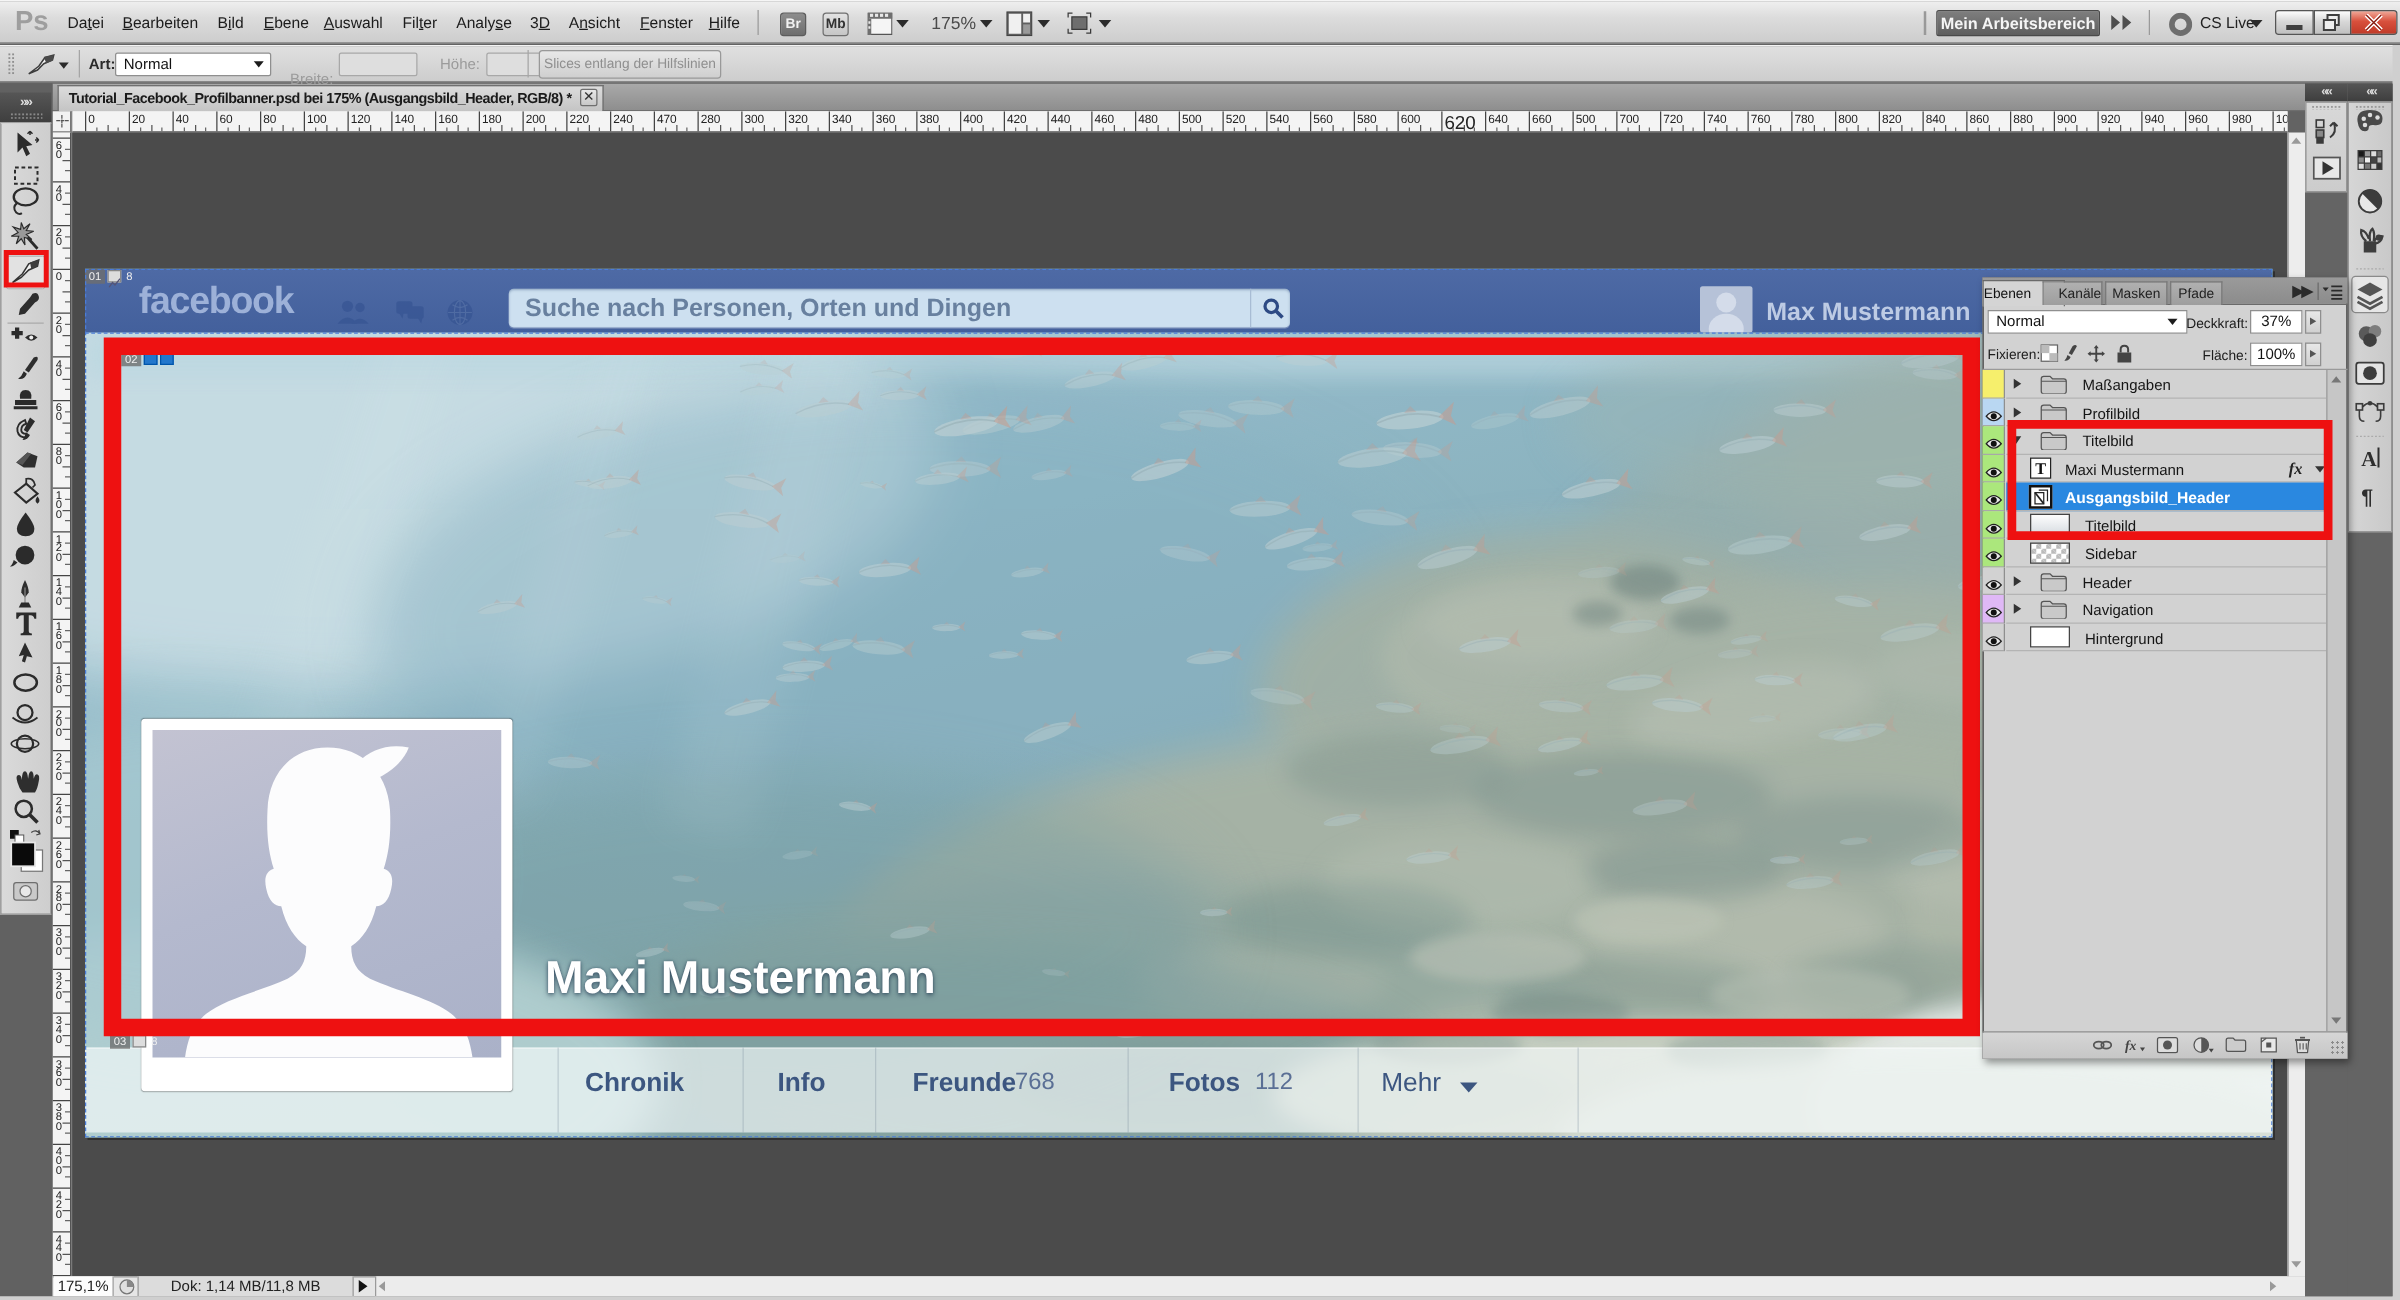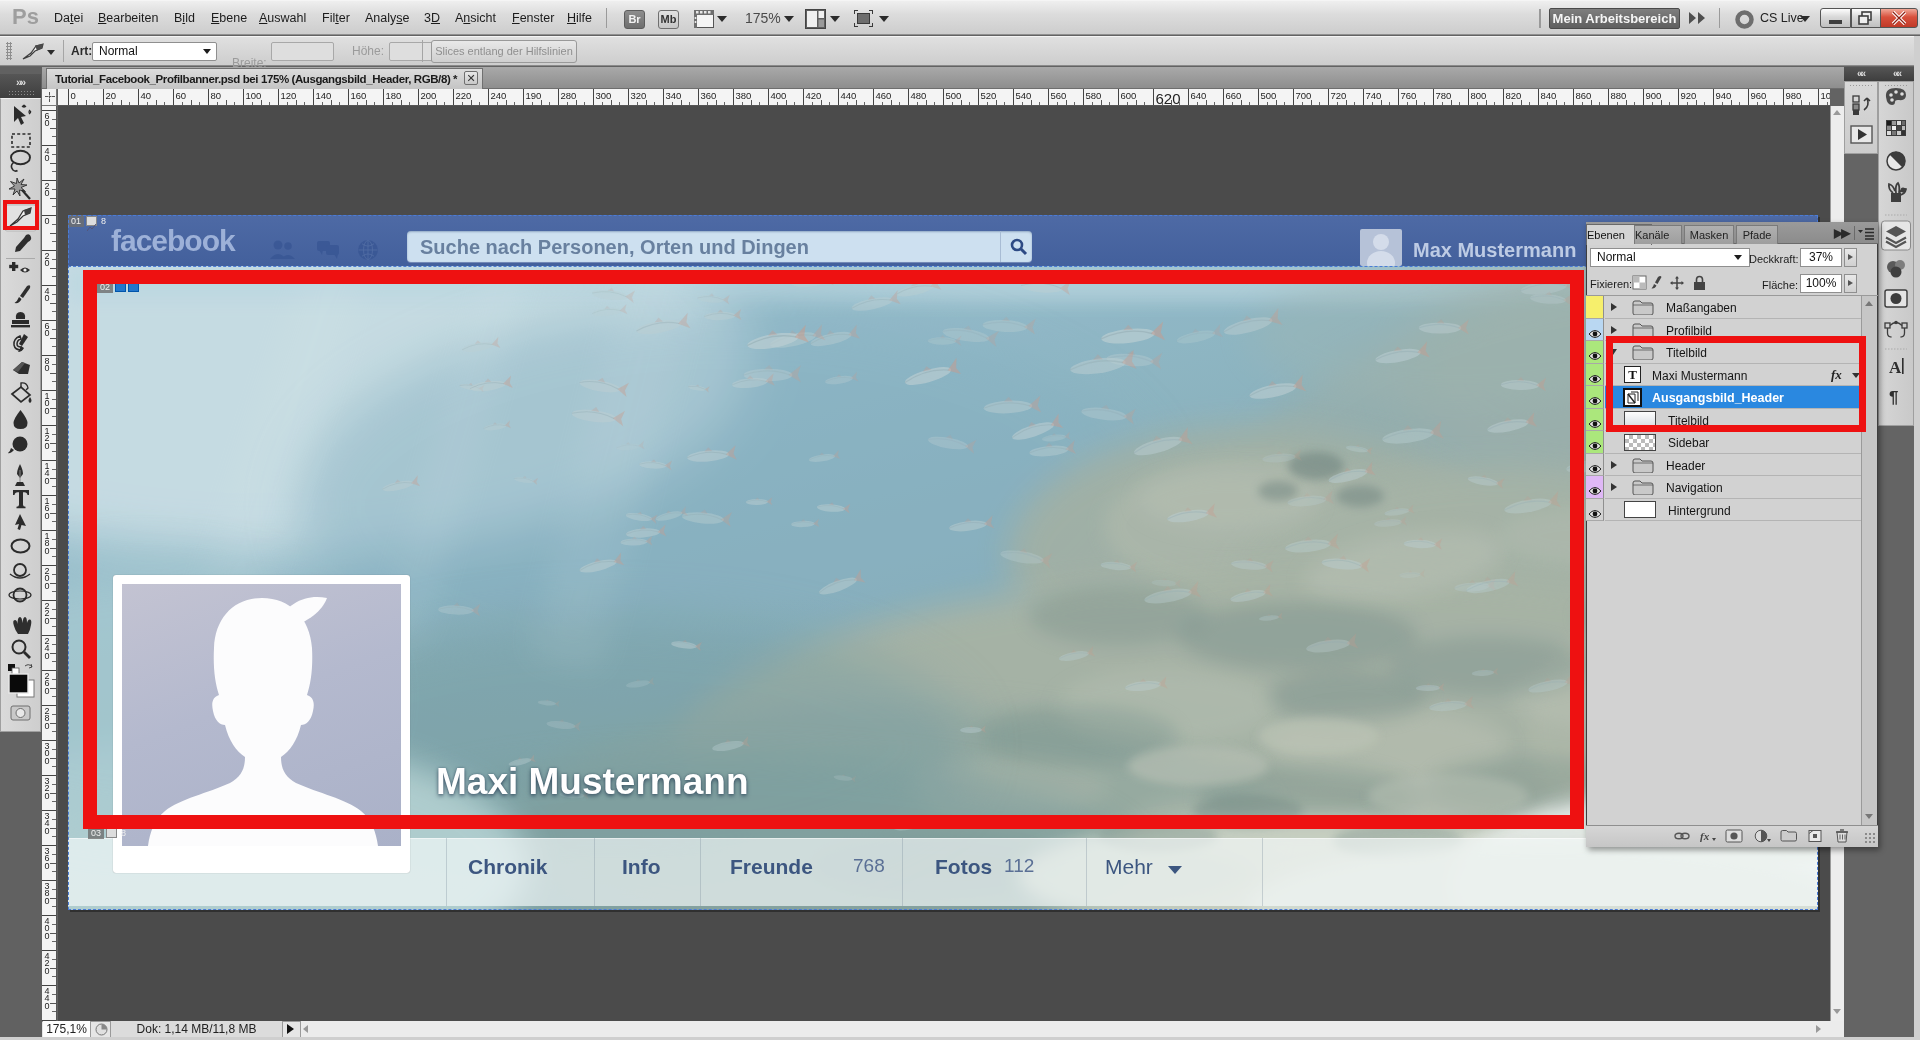--- a/index.html
+++ b/index.html
@@ -158,21 +158,21 @@
     <b style="position:absolute;left:397.50px;top:0.5px;font-size:9.5px;font-weight:normal;color:#222;font-style:normal;">220</b>
     <i style="position:absolute;left:403.75px;top:13px;width:1px;height:4px;background:#666;"></i>
     <i style="position:absolute;left:412.50px;top:11px;width:1px;height:6px;background:#555;"></i>
     <i style="position:absolute;left:421.25px;top:13px;width:1px;height:4px;background:#666;"></i>
     <i style="position:absolute;left:430.00px;top:0;width:1px;height:17px;background:#444;"></i>
     <b style="position:absolute;left:432.50px;top:0.5px;font-size:9.5px;font-weight:normal;color:#222;font-style:normal;">240</b>
     <i style="position:absolute;left:438.75px;top:13px;width:1px;height:4px;background:#666;"></i>
     <i style="position:absolute;left:447.50px;top:11px;width:1px;height:6px;background:#555;"></i>
     <i style="position:absolute;left:456.25px;top:13px;width:1px;height:4px;background:#666;"></i>
     <i style="position:absolute;left:465.00px;top:0;width:1px;height:17px;background:#444;"></i>
-    <b style="position:absolute;left:467.50px;top:0.5px;font-size:9.5px;font-weight:normal;color:#222;font-style:normal;">190</b>
+    <b style="position:absolute;left:467.50px;top:0.5px;font-size:9.5px;font-weight:normal;color:#222;font-style:normal;">470</b>
     <i style="position:absolute;left:473.75px;top:13px;width:1px;height:4px;background:#666;"></i>
     <i style="position:absolute;left:482.50px;top:11px;width:1px;height:6px;background:#555;"></i>
     <i style="position:absolute;left:491.25px;top:13px;width:1px;height:4px;background:#666;"></i>
     <i style="position:absolute;left:500.00px;top:0;width:1px;height:17px;background:#444;"></i>
     <b style="position:absolute;left:502.50px;top:0.5px;font-size:9.5px;font-weight:normal;color:#222;font-style:normal;">280</b>
     <i style="position:absolute;left:508.75px;top:13px;width:1px;height:4px;background:#666;"></i>
     <i style="position:absolute;left:517.50px;top:11px;width:1px;height:6px;background:#555;"></i>
     <i style="position:absolute;left:526.25px;top:13px;width:1px;height:4px;background:#666;"></i>
     <i style="position:absolute;left:535.00px;top:0;width:1px;height:17px;background:#444;"></i>
     <b style="position:absolute;left:537.50px;top:0.5px;font-size:9.5px;font-weight:normal;color:#222;font-style:normal;">300</b>
@@ -1335,21 +1335,21 @@
     <div style="position:absolute;left:0;top:623px;width:1750px;height:68px;background:rgba(246,250,251,0.66);border-top:1px solid rgba(255,255,255,0.5);"></div>
     <div style="position:absolute;left:378px;top:623px;width:1px;height:68px;background:rgba(130,145,160,0.35);"></div>
     <div style="position:absolute;left:526px;top:623px;width:1px;height:68px;background:rgba(130,145,160,0.35);"></div>
     <div style="position:absolute;left:632px;top:623px;width:1px;height:68px;background:rgba(130,145,160,0.35);"></div>
     <div style="position:absolute;left:834px;top:623px;width:1px;height:68px;background:rgba(130,145,160,0.35);"></div>
     <div style="position:absolute;left:1018px;top:623px;width:1px;height:68px;background:rgba(130,145,160,0.35);"></div>
     <div style="position:absolute;left:1194px;top:623px;width:1px;height:68px;background:rgba(130,145,160,0.35);"></div>
     <div class="tx" style="left:400px;top:640px;font-size:21px;font-weight:bold;color:#3c5680;">Chronik</div>
     <div class="tx" style="left:554px;top:640px;font-size:21px;font-weight:bold;color:#3c5680;">Info</div>
     <div class="tx" style="left:662px;top:640px;font-size:21px;font-weight:bold;color:#3c5680;">Freunde</div>
-    <div class="tx" style="left:785px;top:640px;font-size:19px;font-weight:normal;color:#5a6f95;">768</div>
+    <div class="tx" style="left:744px;top:640px;font-size:19px;font-weight:normal;color:#5a6f95;">768</div>
     <div class="tx" style="left:867px;top:640px;font-size:21px;font-weight:bold;color:#3c5680;">Fotos</div>
     <div class="tx" style="left:936px;top:640px;font-size:19px;font-weight:normal;color:#5a6f95;">112</div>
     <div class="tx" style="left:1037px;top:640px;font-size:21px;font-weight:normal;color:#3c5680;">Mehr</div>
     <div style="position:absolute;left:1100px;top:651px;width:0;height:0;border-left:7px solid transparent;border-right:7px solid transparent;border-top:8px solid #3c5680;"></div>
     <div class="tx" style="left:368px;top:546px;font-size:37px;font-weight:bold;color:#fff;text-shadow:0 2px 4px rgba(25,45,70,0.65), 0 0 2px rgba(25,45,70,0.4);">Maxi Mustermann</div>
     <div style="position:absolute;left:45px;top:360px;width:297px;height:298px;background:#fff;border-radius:3px;box-shadow:0 0 1px rgba(0,0,0,0.4);"></div>
     <div class="ab" style="left:54px;top:369px;width:279px;height:262px;background:linear-gradient(160deg,#c3c3d2,#b4b9ce 45%,#aab1c8);overflow:hidden;">
 <svg width="279" height="262" viewBox="0 0 279 262">
 <path d="M140 14 C112 14 93 34 92 64 C91 84 93 99 97 111 C91 113 89 118 91 127 C93 137 98 141 103 141 C107 157 114 167 123 173 C123 185 119 193 108 199 C86 209 58 215 43 227 C32 236 28 248 26 262 L256 262 C254 248 250 236 239 227 C224 215 196 209 174 199 C163 193 159 185 159 173 C168 167 175 157 179 141 C184 141 189 137 191 127 C193 118 191 113 185 111 C189 99 191 84 190 64 C188 34 168 14 140 14 Z" fill="#fcfcfd"></path>
 <path d="M152 42 C166 18 184 10 205 14 C200 27 188 37 163 46 Z" fill="#fcfcfd"></path>
@@ -1547,21 +1547,21 @@
 <circle cx="18" cy="241.5" r="1.8" fill="#3c3c3c"></circle>
 <line x1="7" y1="268" x2="29" y2="268" stroke="#aaa" stroke-dasharray="1.5 1.5"></line>
 </g>
 <text x="11" y="292" font-family="Liberation Serif" font-size="17" font-weight="bold" fill="#2e2e2e">A</text>
 <rect x="24" y="277" width="1.6" height="16" fill="#2e2e2e"></rect>
 <text x="11" y="322" font-family="Liberation Sans" font-size="17" font-weight="bold" fill="#2e2e2e">¶</text>
 </svg>
 <div style="position:absolute;left:1586px;top:222px;width:292px;height:625px;background:#d2d2d2;border:1px solid #3e3e3e;box-shadow:2px 3px 6px rgba(0,0,0,0.4);"></div>
 <div style="position:absolute;left:1586px;top:222px;width:292px;height:22px;background:linear-gradient(#9a9a9a,#8c8c8c);border-bottom:1px solid #6a6a6a;"></div>
 <div style="position:absolute;left:1586px;top:224px;width:66px;height:21px;background:#d4d4d4;border:1px solid #6a6a6a;border-bottom:none;font-size:11px;color:#111;text-align:left;line-height:20px;">Ebenen</div>
-<div style="position:absolute;left:1634px;top:225px;width:48px;height:19px;background:linear-gradient(#b0b0b0,#9e9e9e);border:1px solid #7a7a7a;border-bottom:none;font-size:11px;color:#222;text-align:left;line-height:18px;">Kanäle</div>
+<div style="position:absolute;left:1634px;top:225px;width:48px;height:19px;background:linear-gradient(#b0b0b0,#9e9e9e);border:1px solid #7a7a7a;border-bottom:none;font-size:11px;color:#222;text-align:right;line-height:18px;">Kanäle</div>
 <div style="position:absolute;left:1684px;top:225px;width:50px;height:19px;background:linear-gradient(#b0b0b0,#9e9e9e);border:1px solid #7a7a7a;border-bottom:none;font-size:11px;color:#222;text-align:center;line-height:18px;">Masken</div>
 <div style="position:absolute;left:1736px;top:225px;width:42px;height:19px;background:linear-gradient(#b0b0b0,#9e9e9e);border:1px solid #7a7a7a;border-bottom:none;font-size:11px;color:#222;text-align:center;line-height:18px;">Pfade</div>
 <div class="tx" style="left:1834px;top:226px;font-size:12px;font-weight:bold;color:#2a2a2a;letter-spacing:-2px;">▶▶</div>
 <div style="position:absolute;left:1854px;top:226px;width:1px;height:14px;background:#6a6a6a;"></div>
 <svg class="ab" style="left:1858px;top:228px;" width="16" height="12">
     <path d="M0 2 l5 0 l-2.5 3 Z" fill="#2a2a2a"></path>
     <path d="M7 1 h9 M7 4.5 h9 M7 8 h9 M7 11 h9" stroke="#2a2a2a" stroke-width="1.4"></path>
   </svg>
 <div style="position:absolute;left:1590px;top:248px;width:160px;height:19px;background:#fff;border:1px solid #8f8f8f;font-size:12px;color:#111;line-height:17px;padding-left:6px;">Normal</div>
 <div style="position:absolute;left:1734px;top:255px;width:0;height:0;border-left:4.5px solid transparent;border-right:4.5px solid transparent;border-top:5.5px solid #1c1c1c;"></div>

